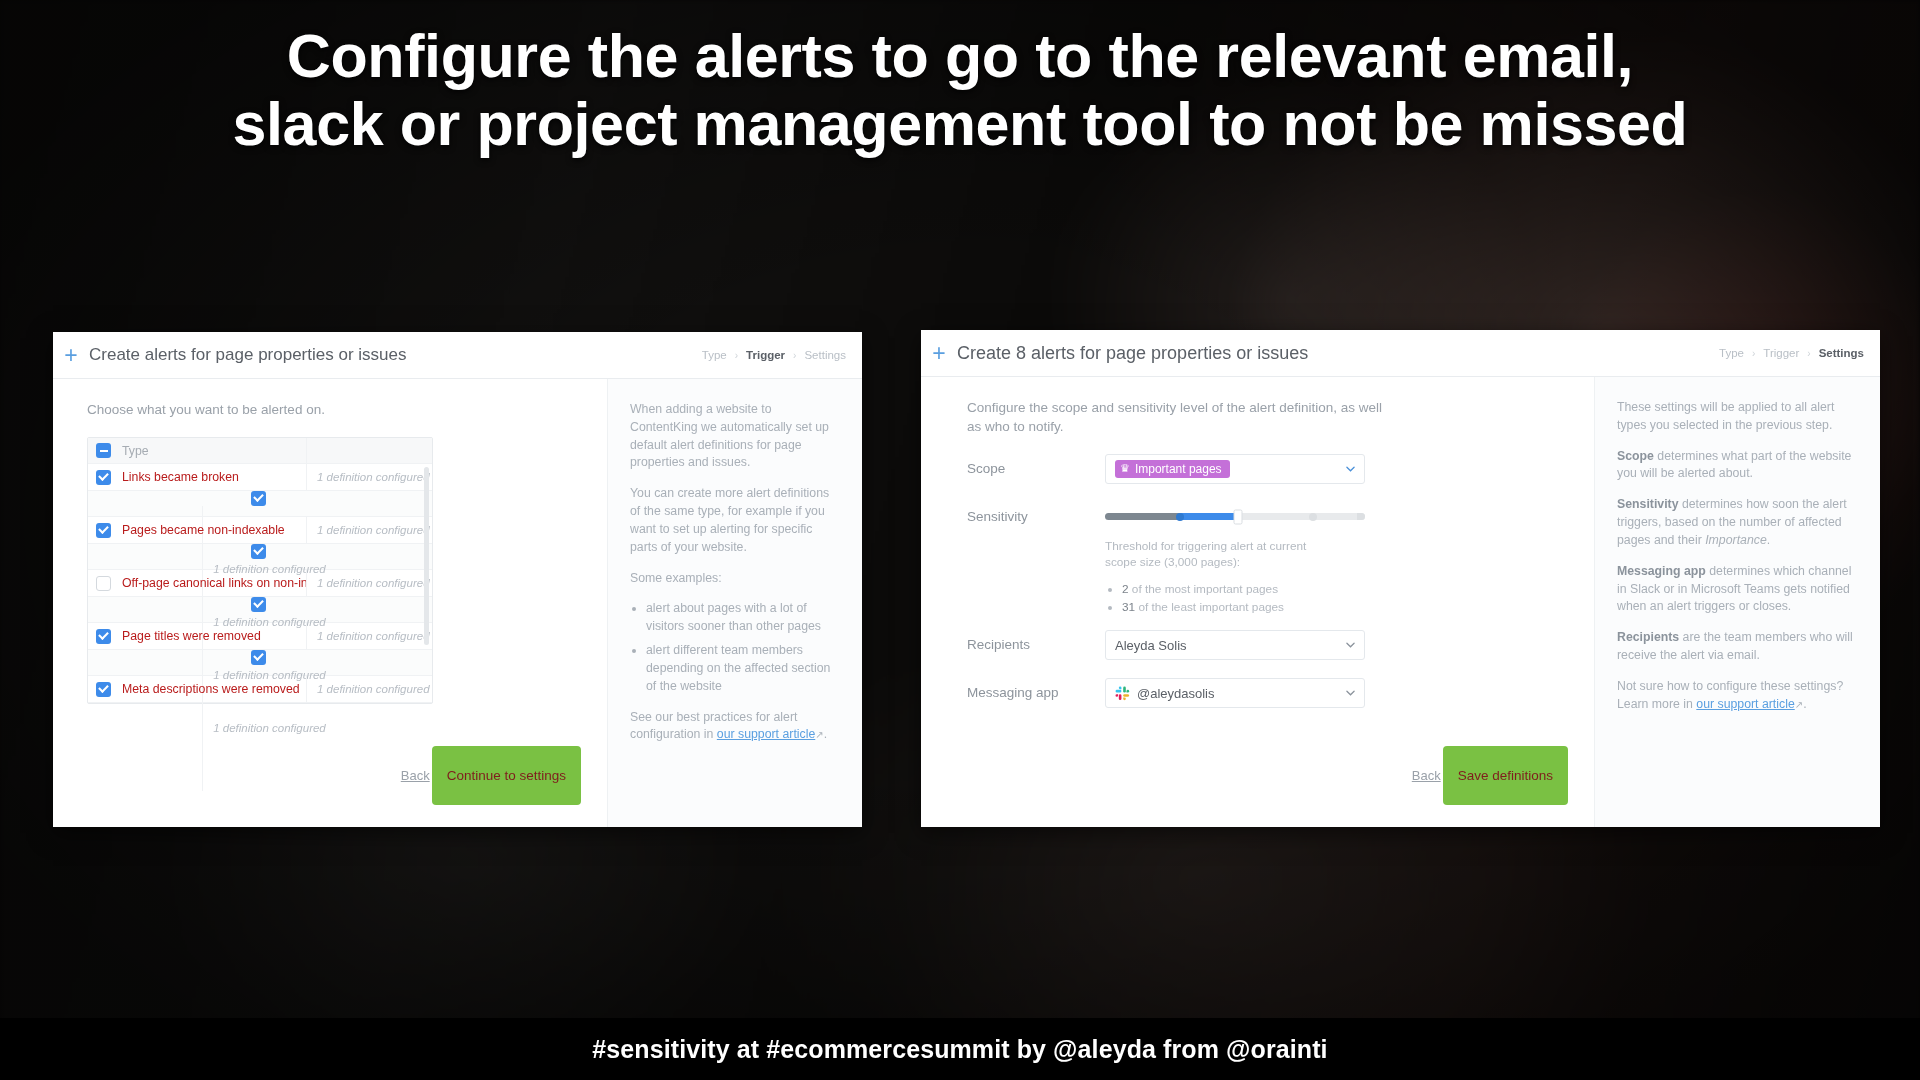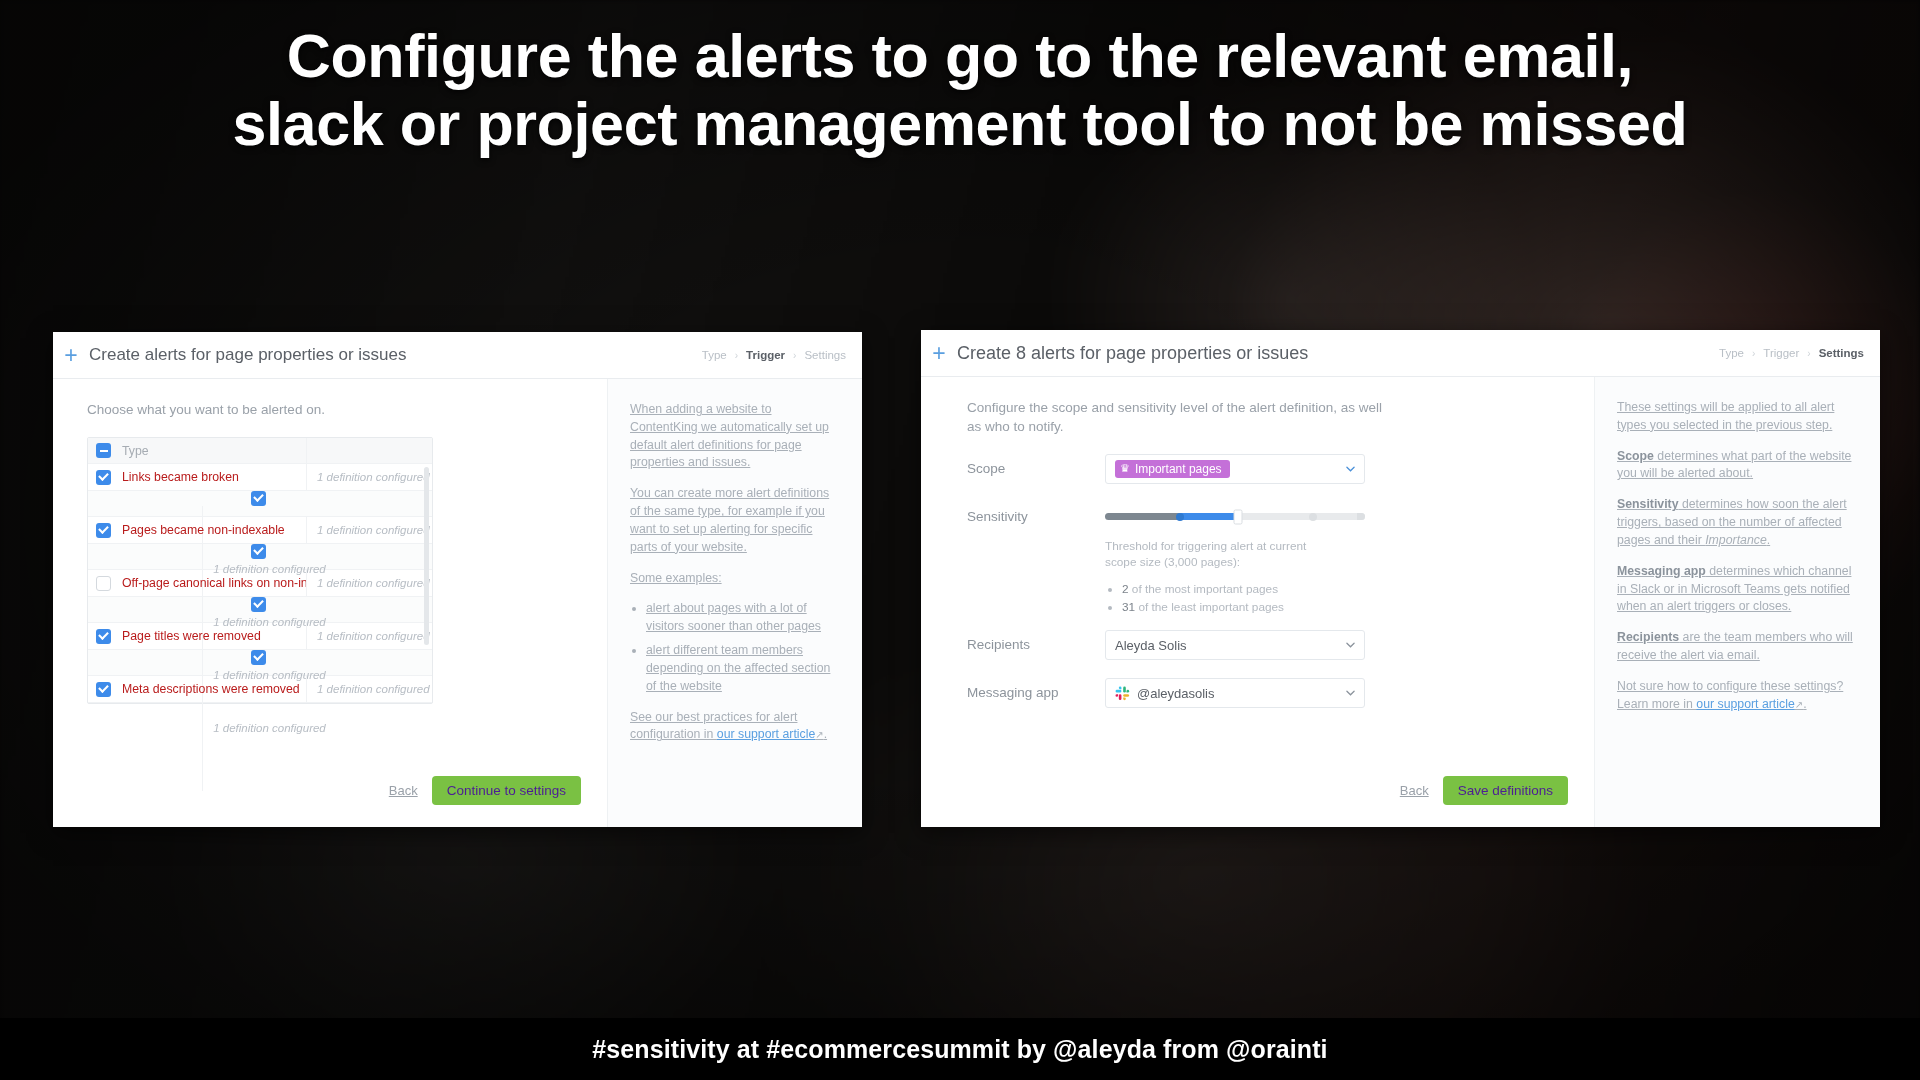--- a/index.html
+++ b/index.html
@@ -91,21 +91,20 @@
   .panel-body { display: flex; height: calc(100% - 47px); margin-left: 8px; }
   .body-main { flex: 1 1 auto; padding: 22px 26px 0 26px; position: relative; }
   .body-aside {
     flex: 0 0 255px;
     background: #fbfcfd;
     border-left: 1px solid #eef1f3;
     padding: 22px 22px 0 22px;
     font-size: 12.3px;
     line-height: 1.45;
     color: #a9b0b8;
-    text-decoration: underline;
   }
   #panel-right .body-aside { flex: 0 0 286px; }
   .body-aside p { margin-bottom: 13px; }
   .body-aside b { color: #8b939c; font-weight: bold; }
   .body-aside i { font-style: italic; }
   .aside-link { color: #5a9fe0; text-decoration: underline; }
   .ext-ico { font-size: 10px; }
 
   .intro-text { font-size: 13.5px; color: #9aa1a9; margin-bottom: 17px; line-height: 1.4; }
 
@@ -194,31 +193,31 @@
     width: 9px; height: 15px; background: #ffffff; border: 1px solid #d9dde1; border-radius: 2px;
   }
   .threshold-note { font-size: 11.8px; color: #b4bac1; line-height: 1.4; margin-top: 6px; width: 225px; }
   .threshold-list { margin: 9px 0 0 17px; }
   .threshold-list li { font-size: 11.8px; color: #b4bac1; line-height: 1.55; }
   .threshold-list li b { color: #7d848c; font-weight: normal; }
 
   
   .panel-actions {
     position: absolute; right: 26px; bottom: 22px;
-    display: flex; align-items: center; gap: 14px;
+    display: flex; align-items: center; gap: 2px;
   }
   .btn-back {
     font-size: 13px; color: #9aa1a9; text-decoration: underline; cursor: pointer;
     background: none; border: none; font-family: inherit;
   }
   .btn-primary {
-    background: #7ac143; color: #4c1d95;
+    background: #7ac143; color: #7f1d1d;
     border: none; border-radius: 4px;
     font-size: 13.5px; font-family: inherit;
-    padding: 7px 15px; cursor: pointer; white-space: nowrap;
+    padding: 22px 15px; cursor: pointer; white-space: nowrap;
   }
 </style>
 </head>
 <body>
 
 <div id="bg-photo"></div>
 <div id="bg-vignette"></div>
 
 <div id="title-block">
   <span class="tline">Configure the alerts to go to the relevant email,</span>

